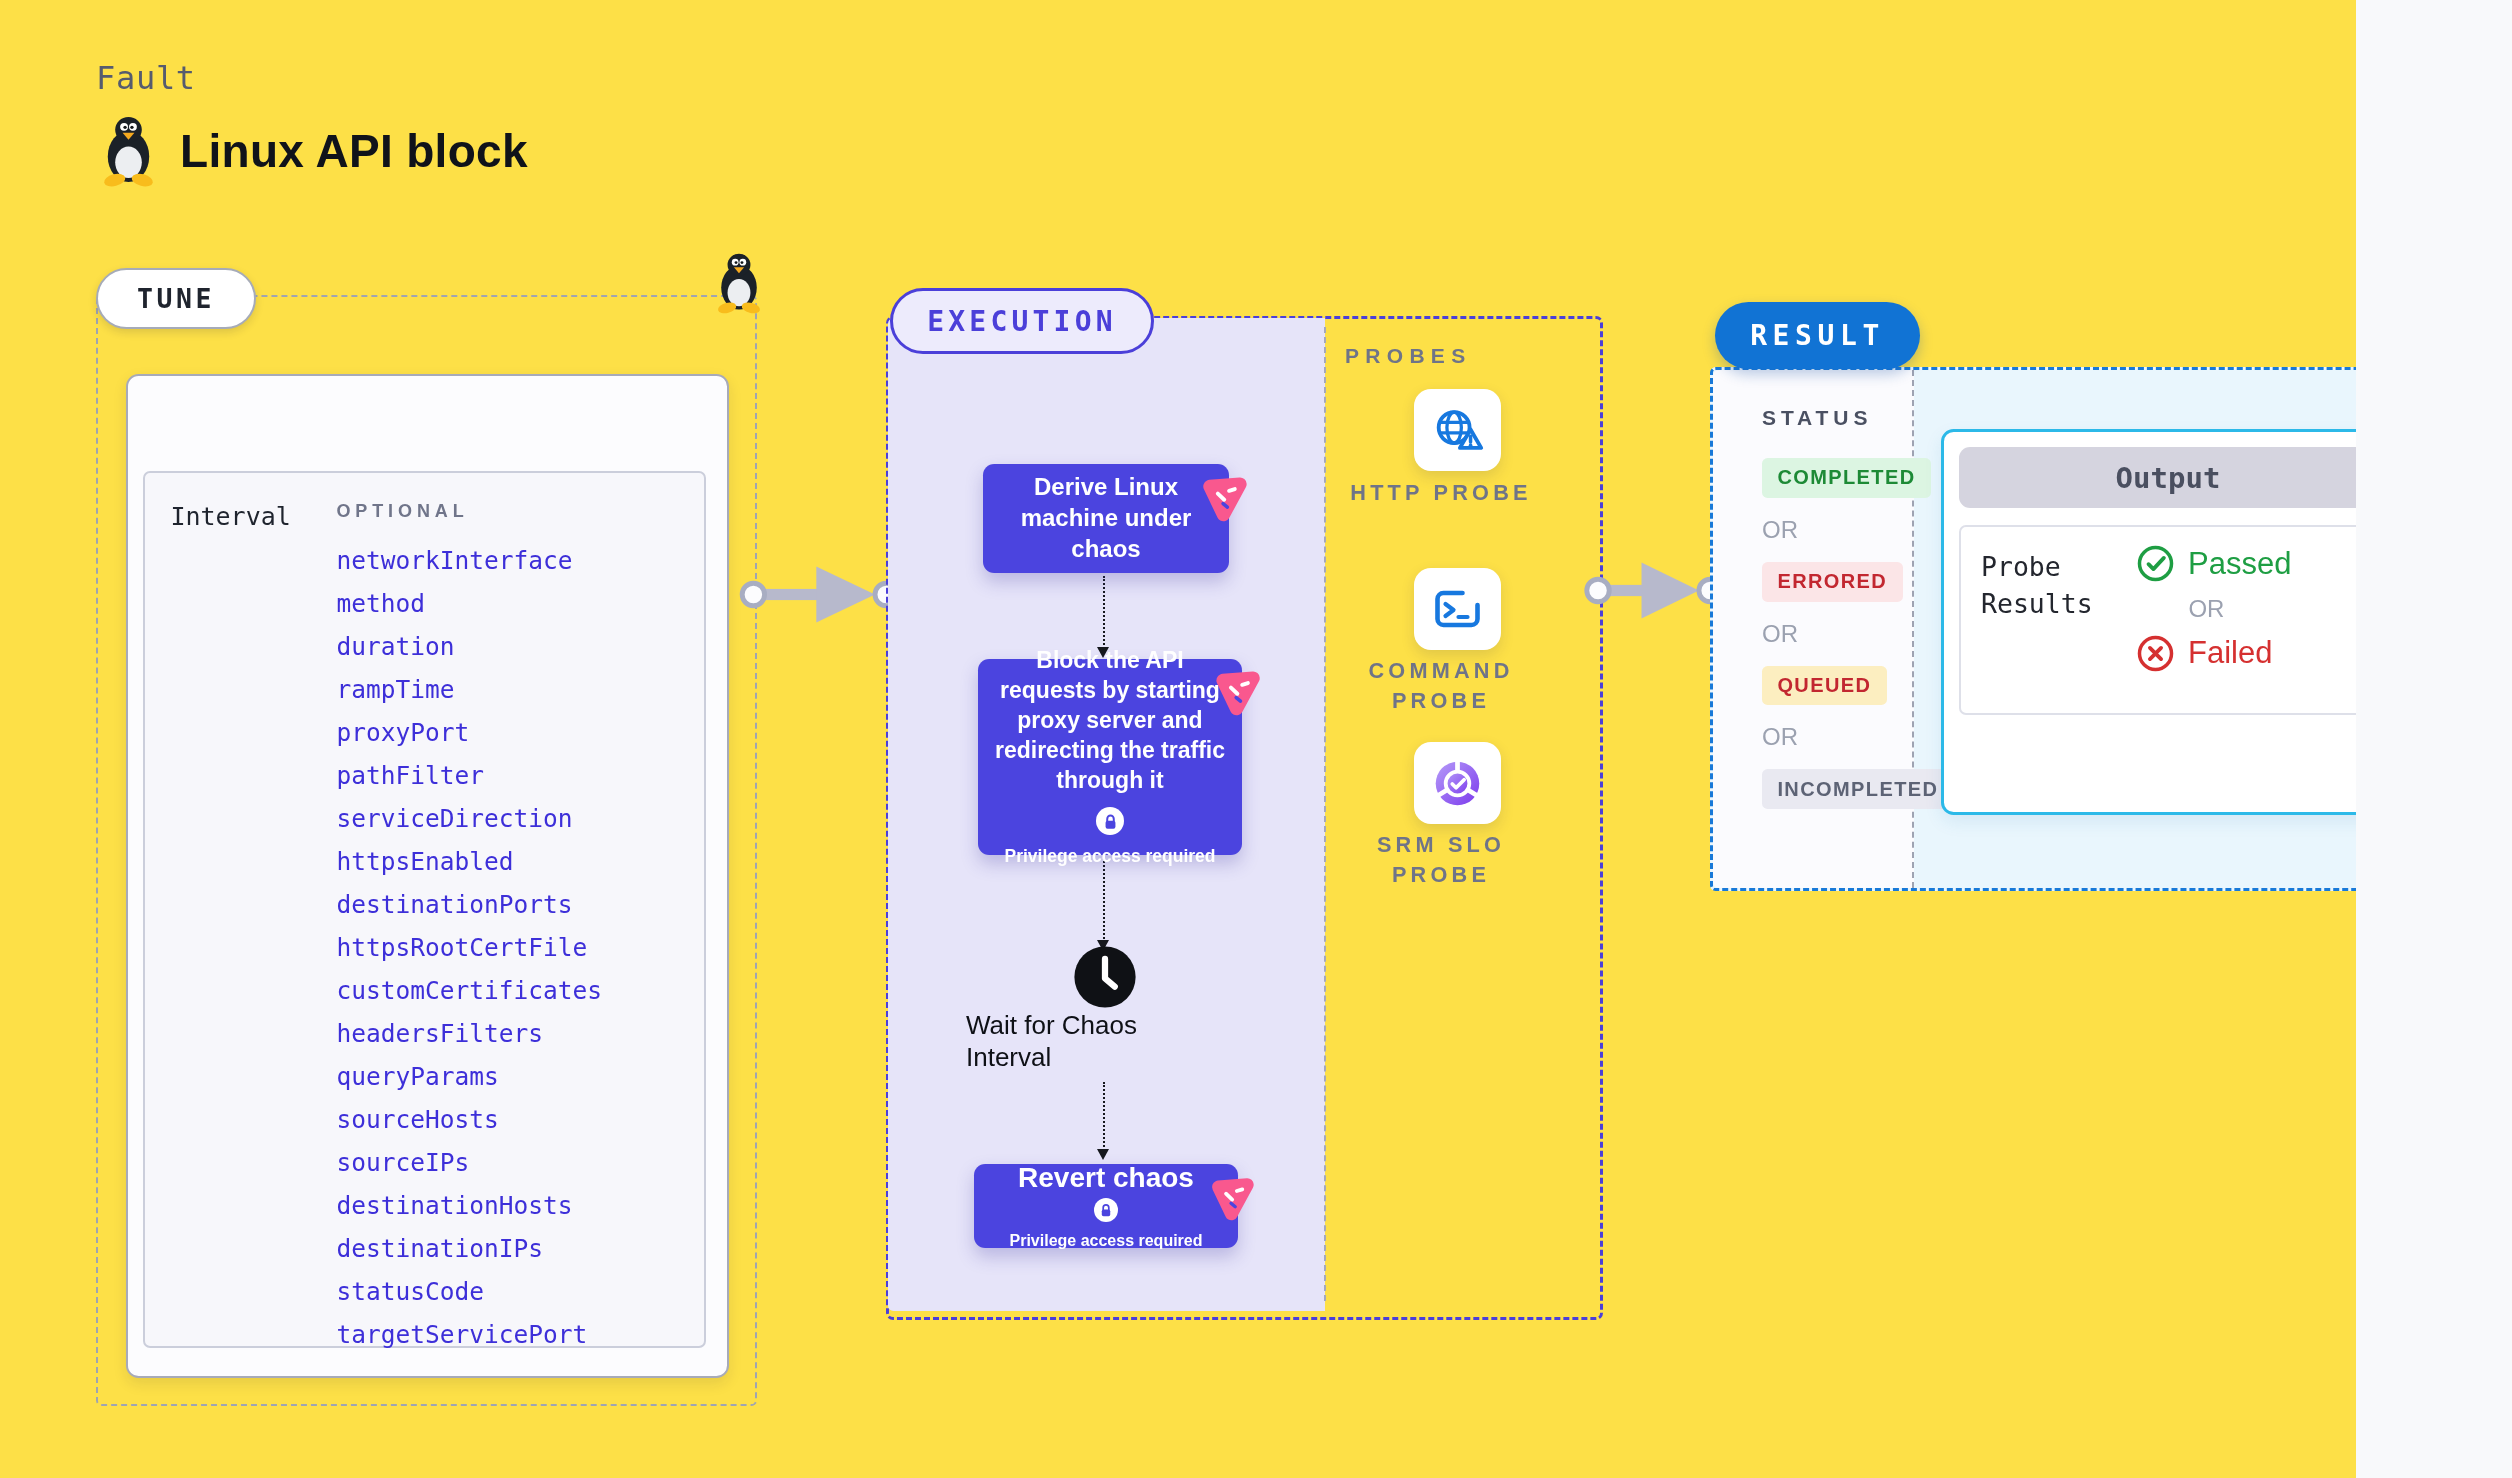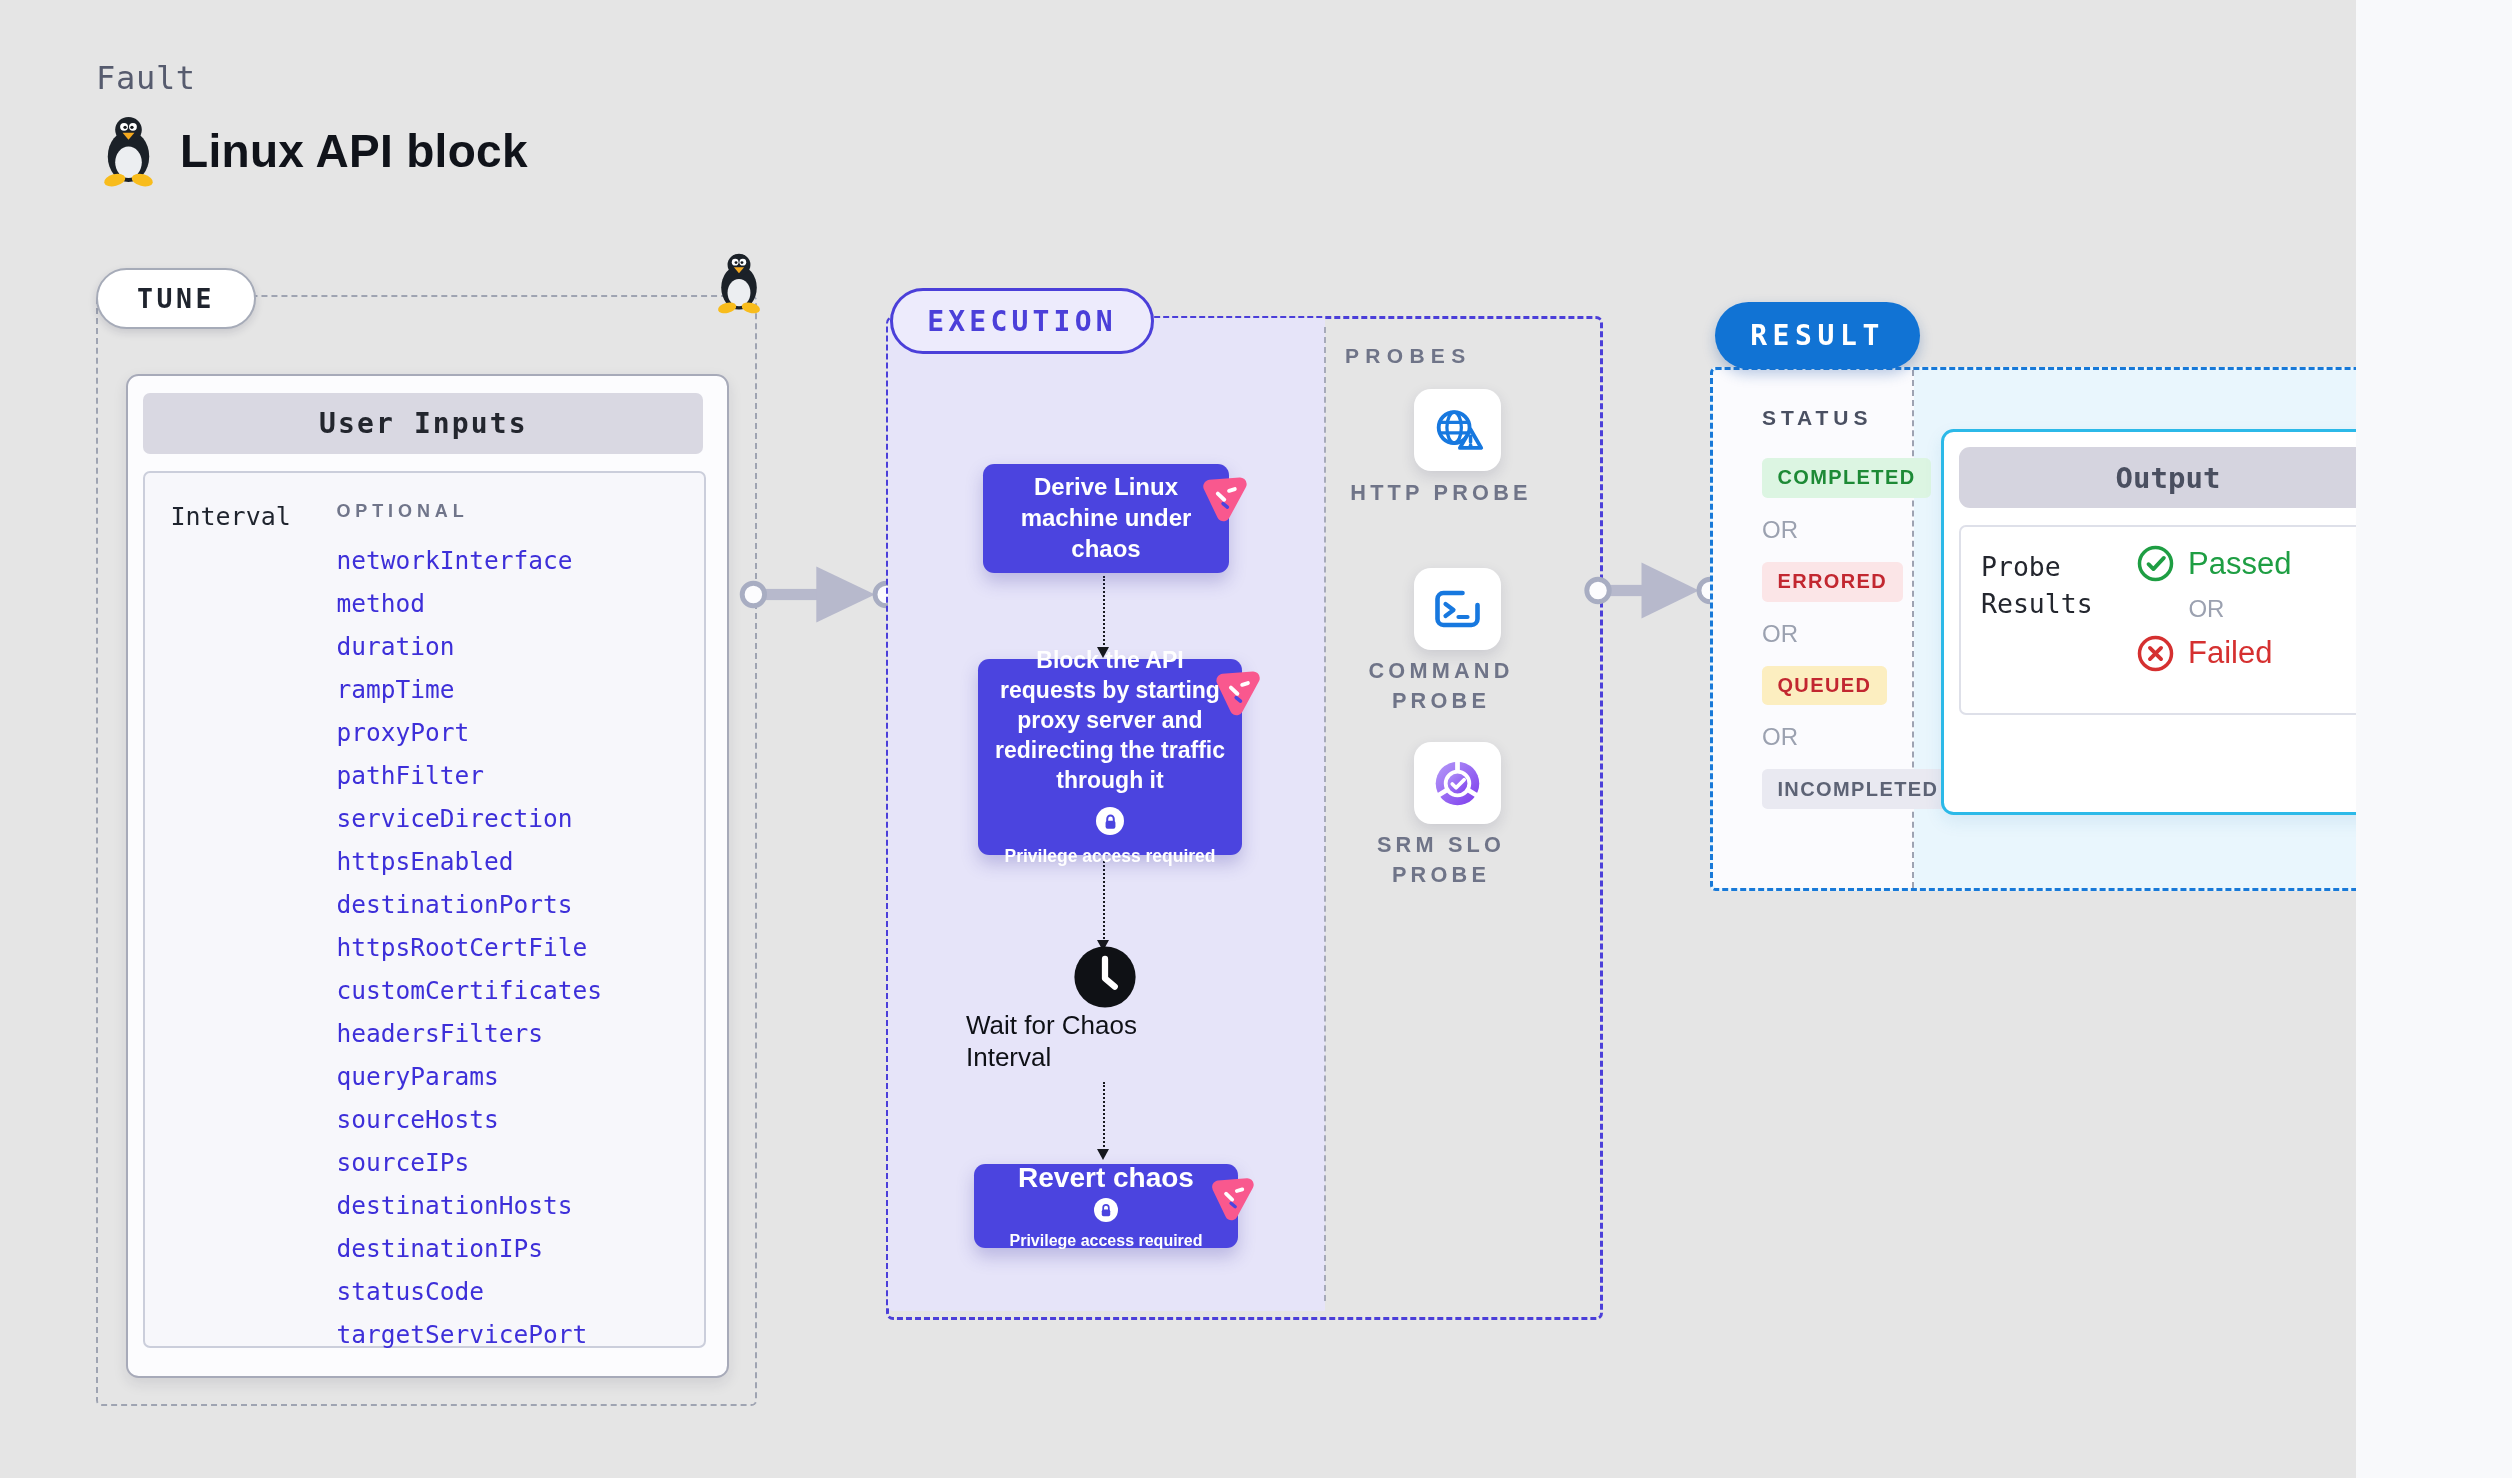--- a/index.html
+++ b/index.html
@@ -1,16 +1,16 @@
 <!DOCTYPE html>
 <html style="font-size:11.2px"><head>
 <meta charset="utf-8">
 <style>
   html,body{margin:0;padding:0;background:#f8f9fb;}
-  .canvas{position:relative;width:2356px;height:1478px;background:#e5e5e5;
+  .canvas{position:relative;width:2356px;height:1478px;background:#fde047;
           font-family:"Liberation Sans",sans-serif;overflow:hidden;}
   .abs{position:absolute;}
   svg{display:block;overflow:visible;}
 
   
   .kicker{left:96px;top:59px;font-family:"DejaVu Sans Mono",monospace;font-size:32px;
           color:#565b6e;letter-spacing:0.7px;}
   .title-row{left:98px;top:112px;display:flex;align-items:center;gap:21px;height:77px;}
   .page-title{font-size:46px;font-weight:800;color:#10131a;letter-spacing:0.3px;}
 
@@ -169,21 +169,20 @@
 
   <div class="abs tune-box"></div>
   <div class="abs pill tune-pill">TUNE</div>
   <span class="abs tux-corner">
     <svg width="52" height="61" viewBox="0 0 60 72">
         <use href="#tux"></use>
       </svg>
   </span>
 
   <div class="abs ui-card">
-    <div class="abs ui-header">User Inputs</div>
     <div class="abs ui-body">
       <div class="abs tunable-label">Interval</div>
       <div class="abs optional-tag">OPTIONAL</div>
       <ul class="abs params">
           <li>networkInterface</li>
           <li>method</li>
           <li>duration</li>
           <li>rampTime</li>
           <li>proxyPort</li>
           <li>pathFilter</li>

